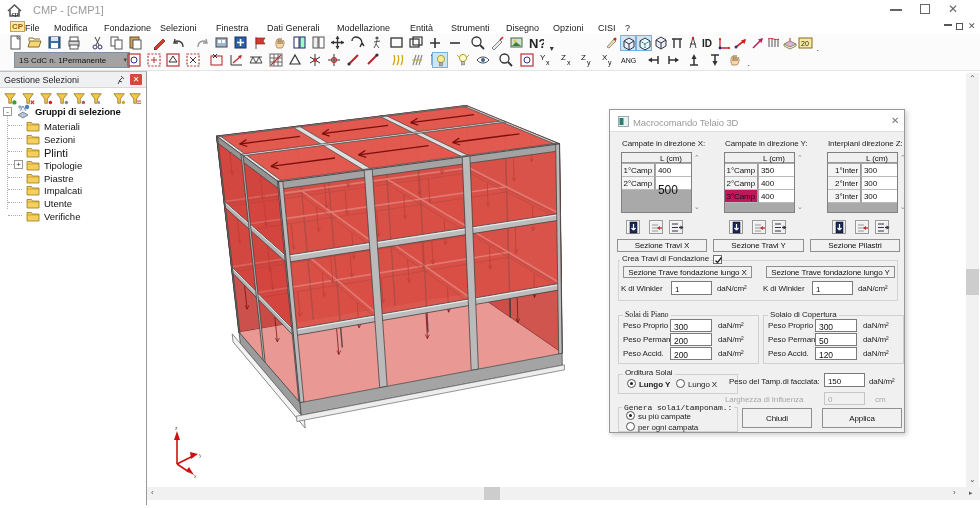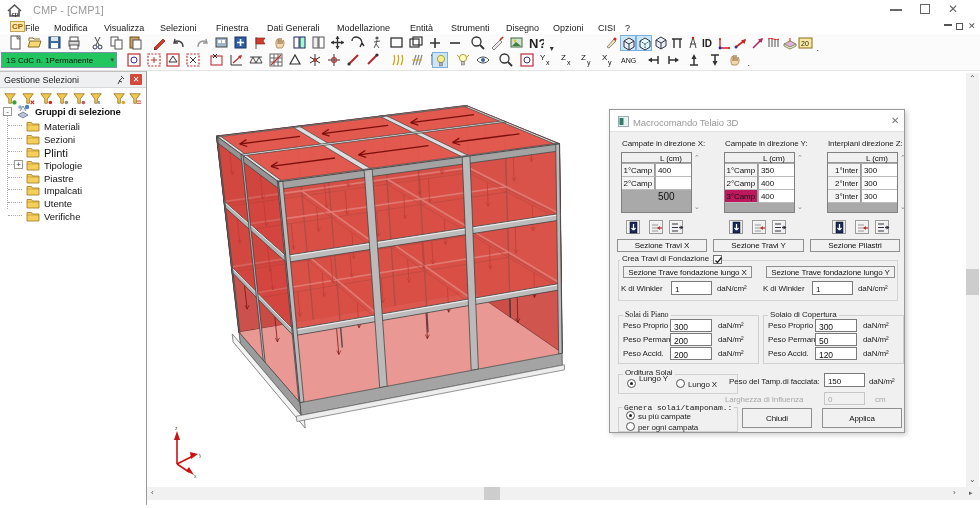--- a/index.html
+++ b/index.html
@@ -13,21 +13,21 @@
       </svg></div>
   <div class="abs" style="left:33px;top:4px;font-size:11px;color:#9a9a9a;">CMP - [CMP1]</div>
   <div class="abs" style="left:890px;top:9px;width:12px;height:1.5px;background:#666;"></div>
   <div class="abs" style="left:920px;top:4px;width:10px;height:10px;border:1.3px solid #666;"></div>
   <div class="abs" style="left:948px;top:2px;font-size:12px;color:#666;">✕</div>
 </div>
 <div class="abs" style="left:0;top:21px;width:980px;height:13px;background:#fff;font-size:9px;color:#1a1a1a;">
   <span class="abs" style="left:10px;top:0px;font-size:8px;font-weight:bold;color:#a85a00;background:#ffe9a8;border:1px solid #c8a050;padding:0 1px;">CP</span>
   <span class="abs" style="left:25px;top:2px;">File</span>
   <span class="abs" style="left:54px;top:2px;">Modifica</span>
-  <span class="abs" style="left:104px;top:2px;">Visualizza</span>
+  <span class="abs" style="left:104px;top:2px;">Fondazione</span>
   <span class="abs" style="left:160px;top:2px;">Selezioni</span>
   <span class="abs" style="left:216px;top:2px;">Finestra</span>
   <span class="abs" style="left:267px;top:2px;">Dati Generali</span>
   <span class="abs" style="left:337px;top:2px;">Modellazione</span>
   <span class="abs" style="left:410px;top:2px;">Entità</span>
   <span class="abs" style="left:451px;top:2px;">Strumenti</span>
   <span class="abs" style="left:506px;top:2px;">Disegno</span>
   <span class="abs" style="left:553px;top:2px;">Opzioni</span>
   <span class="abs" style="left:598px;top:2px;">CISI</span>
   <span class="abs" style="left:625px;top:2px;">?</span>
@@ -191,21 +191,21 @@
         <path d="M2 9 L2 11 L8 14 L14 11 L14 9" fill="none" stroke="#885"></path>
         <path d="M8 3 L8 6" stroke="#c22"></path>
       </svg></div>
     <div class="abs" style="left:798.4000000000005px;top:1px;width:16px;height:16px;"><svg width="16" height="16" viewBox="0 0 16 16">
         <rect x="1" y="3" width="13" height="10" fill="#f7e9a0" stroke="#8a6d1e"></rect>
         <text x="3" y="11" font-size="7" fill="#222" font-family="Liberation Sans">20</text>
       </svg></div>
     <div class="abs" style="left:816.6000000000006px;top:9px;color:#333;font-size:9px;">.</div>
   </div>
 <div class="abs" style="left:0;top:51px;width:980px;height:20px;background:#fbfbfb;border-bottom:1px solid #e4e4e4;">
-    <div class="abs" style="left:1px;top:1px;width:116px;height:16px;background:#22c55e;border:1px solid #7a92a8;font-size:8px;color:#111;">
+    <div class="abs" style="left:14px;top:1px;width:116px;height:16px;background:#a3a3a3;border:1px solid #7a92a8;font-size:8px;color:#111;">
       <span style="position:absolute;left:4px;top:3px;">1S CdC n. 1Permanente</span>
       <span style="position:absolute;right:2px;top:3px;color:#444;font-size:7px;">▾</span>
     </div>
     <div class="abs" style="left:126px;top:1px;width:16px;height:16px;"><svg width="16" height="16" viewBox="0 0 16 16">
         <rect x="2" y="2" width="12" height="12" fill="none" stroke="#b33" stroke-width="1.2"></rect>
         <circle cx="8" cy="8" r="3" fill="none" stroke="#338"></circle>
       </svg></div>
     <div class="abs" style="left:145.5px;top:1px;width:16px;height:16px;"><svg width="16" height="16" viewBox="0 0 16 16">
         <rect x="2" y="2" width="12" height="12" fill="none" stroke="#b33" stroke-width="1.2" stroke-dasharray="2 1.4"></rect>
         <path d="M5 8 L11 8 M8 5 L8 11" stroke="#b33"></path>
@@ -726,21 +726,21 @@
       <div style="position:absolute;left:0;top:11px;width:33px;height:13px;background:#f4f4f4;border-right:1px solid #999;border-bottom:1px solid #bbb;">
         <span style="position:absolute;right:2px;top:2px;font-size:8px;">1°Camp</span>
       </div>
       <div style="position:absolute;left:34px;top:11px;width:35px;height:13px;background:#fff;border-bottom:1px solid #bbb;">
         <span style="position:absolute;left:2px;top:2px;font-size:8px;">400</span>
       </div>
       <div style="position:absolute;left:0;top:24px;width:33px;height:13px;background:#f4f4f4;border-right:1px solid #999;border-bottom:1px solid #bbb;">
         <span style="position:absolute;right:2px;top:2px;font-size:8px;">2°Camp</span>
       </div>
       <div style="position:absolute;left:34px;top:24px;width:35px;height:13px;background:#fff;border-bottom:1px solid #bbb;">
-        <span style="position:absolute;left:2px;top:14px;font-size:10px;text-align:right;">500</span>
+        <span style="position:absolute;left:2px;top:6px;font-size:12px;text-align:right;">500</span>
       </div>
     </div>
     <div class="abs" style="left:84px;top:44px;font-size:7px;color:#888;">⌃</div>
     <div class="abs" style="left:84px;top:93px;font-size:7px;color:#888;">⌄</div>
     <div class="abs" style="left:114px;top:42px;width:71px;height:61px;background:#a9a9a9;border:1px solid #808080;">
       <div style="position:absolute;left:0;top:0;width:69px;height:10px;background:#f0f0f0;border-bottom:1px solid #999;">
         <span style="position:absolute;left:38px;top:1px;font-size:8px;">L (cm)</span>
       </div>
       <div style="position:absolute;left:0;top:11px;width:33px;height:13px;background:#f4f4f4;border-right:1px solid #999;border-bottom:1px solid #bbb;">
         <span style="position:absolute;right:2px;top:2px;font-size:8px;">1°Camp</span>
@@ -882,21 +882,21 @@
     <div class="abs" style="left:158px;top:239px;color:#222;">Peso Accid.</div>
     <div class="abs" style="left:205px;top:237px;width:42px;height:13px;background:#fff;border:1px solid #7a7a7a;">
       <span style="position:absolute;left:3px;top:2px;font-size:8.5px;">120</span>
     </div>
     <div class="abs" style="left:253px;top:239px;color:#222;">daN/m²</div>
     <div class="abs" style="left:8px;top:264px;width:120px;height:20px;border:1px solid #d0d0d0;"></div>
     <div class="abs" style="left:13px;top:258px;background:#f0f0f0;padding:0 2px;color:#222;">Orditura Solai</div>
     <div class="abs" style="left:17px;top:269px;width:9px;height:9px;border:1px solid #555;border-radius:50%;background:#fff;">
       <div style="position:absolute;left:2px;top:2px;width:3px;height:3px;border-radius:50%;background:#222;"></div>
     </div>
-    <div class="abs" style="left:29px;top:264px;color:#222;">Lungo Y</div>
+    <div class="abs" style="left:29px;top:270px;color:#222;font-weight:bold;">Lungo Y</div>
     <div class="abs" style="left:66px;top:269px;width:9px;height:9px;border:1px solid #555;border-radius:50%;background:#fff;"></div>
     <div class="abs" style="left:78px;top:270px;color:#222;">Lungo X</div>
     <div class="abs" style="left:119px;top:267px;color:#222;">Peso del Tamp.di facciata:</div>
     <div class="abs" style="left:214px;top:263px;width:41px;height:14px;background:#fff;border:1px solid #7a7a7a;">
       <span style="position:absolute;left:3px;top:2.5px;font-size:8px;">150</span>
     </div>
     <div class="abs" style="left:259px;top:267px;color:#222;">daN/m²</div>
     <div class="abs" style="left:115px;top:285px;color:#a8a8a8;">Larghezza di Influenza</div>
     <div class="abs" style="left:214px;top:282px;width:41px;height:13px;background:#f0f0f0;border:1px solid #c6c6c6;">
       <span style="position:absolute;left:3px;top:2px;font-size:8px;color:#a8a8a8;">0</span>

